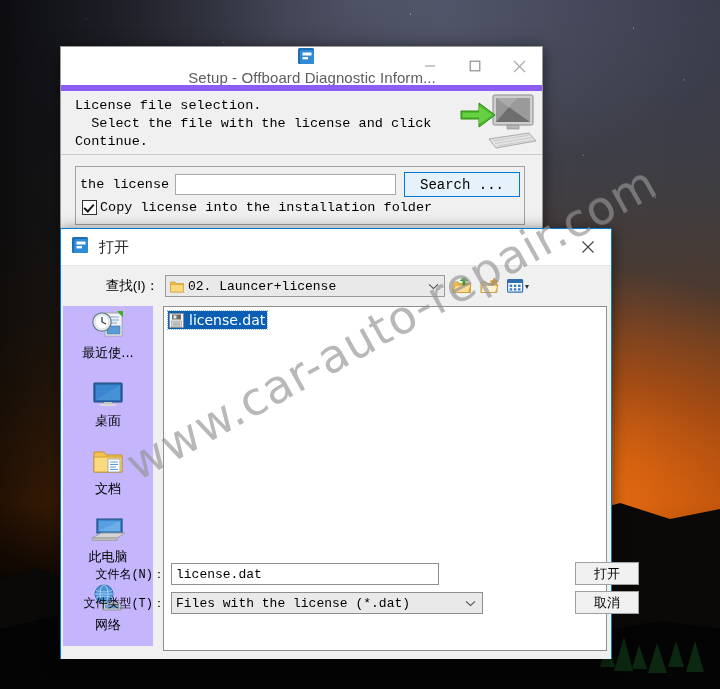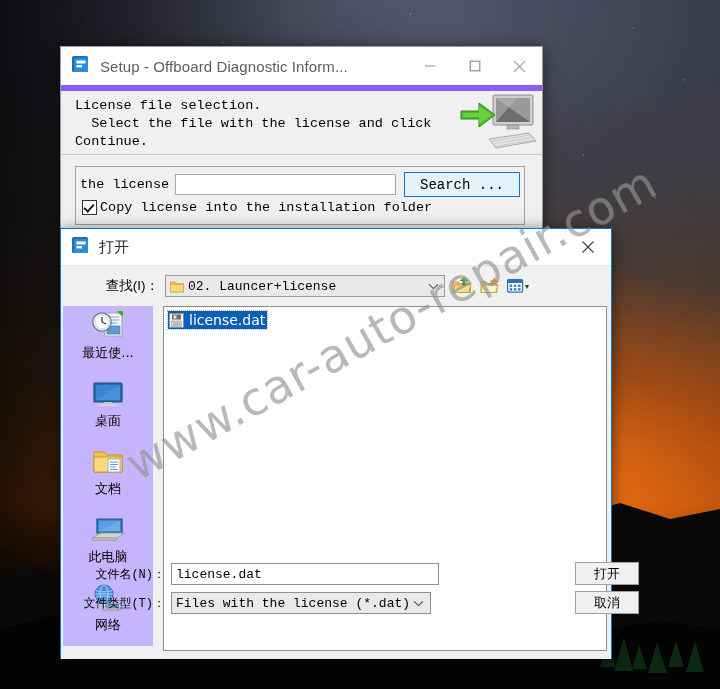--- a/index.html
+++ b/index.html
@@ -91,20 +91,21 @@
     border: 1px solid #9a9a9a;
     background: #f0f0f0;
   }
   #setup-titlebar {
     position: relative;
     height: 38px;
     background: #ffffff;
     display: flex;
     align-items: center;
     padding-left: 11px;
+    flex-direction: column;
   }
   #setup-title-text {
     font-size: 15px;
     color: #5d5d5d;
     margin-left: 10px;
     white-space: nowrap;
     letter-spacing: 0.1px;
   }
   .win-ctrl-group {
     position: absolute;
@@ -414,21 +415,21 @@
     border: 1px solid #8f8f8f;
     background: #fff;
     font-family: "Liberation Mono", monospace;
     font-size: 13px;
     padding: 0 4px;
     box-sizing: border-box;
     outline: none;
     color: #000;
   }
   #filetype-combo {
-    width: 260px;
+    width: 312px;
     height: 22px;
     border: 1px solid #8f8f8f;
     background: #e9e9e9;
     position: relative;
     display: flex;
     align-items: center;
     box-sizing: border-box;
   }
   #filetype-text {
     font-family: "Liberation Mono", monospace;

